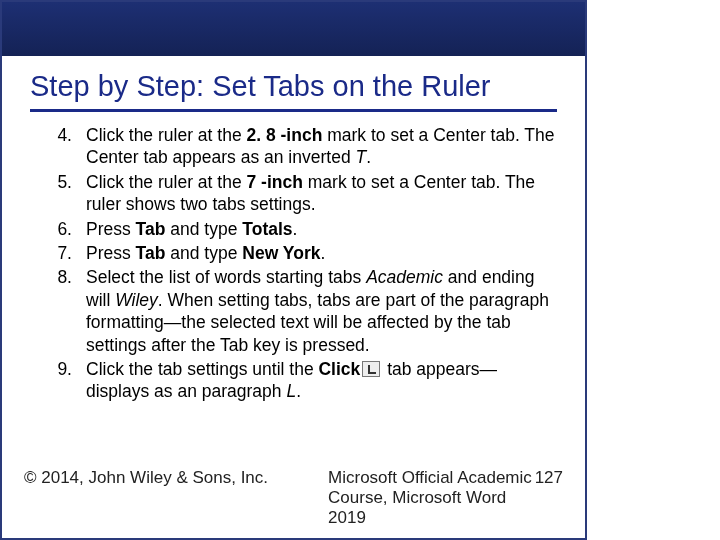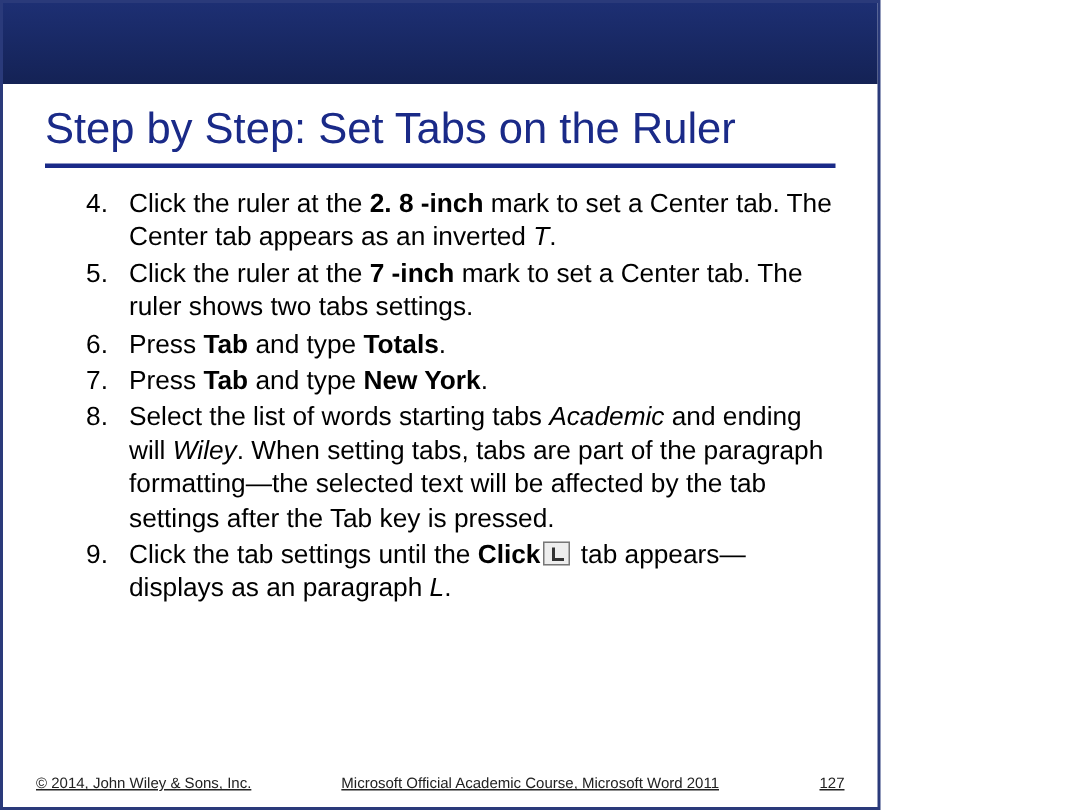--- a/index.html
+++ b/index.html
@@ -72,25 +72,24 @@
     width: 6px; height: 7px;
     border-left: 2px solid #333;
     border-bottom: 2px solid #333;
   }
   .footer {
     position: absolute;
     bottom: 10px;
     left: 0;
     width: 100%;
     padding: 0 22px;
-    font-size: 10px;
+    font-size: 17px;
     color: #222;
     display: flex;
-    align-items: center;
-    text-decoration: underline;
+    align-items: flex-start;
   }
   .footer .copy { flex: 0 0 auto; }
   .footer .course { flex: 1; text-align: left; padding-left: 60px; }
   .footer .page { flex: 0 0 auto; text-align: right; }
 </style>
 </head>
 <body>
 
 <div class="slide">
   <div class="topbar"></div>
@@ -119,16 +118,16 @@
           <div class="txt"><span>Select the list of words starting tabs </span><span class="ital">Academic</span><span> and ending will </span><span class="ital">Wiley</span><span>. When setting tabs, tabs are part of the paragraph formatting—the selected text will be affected by the tab settings after the Tab key is pressed.</span></div>
         </div>
         <div class="step">
           <div class="num">9.</div>
           <div class="txt"><span>Click the tab settings until the </span><span class="bold">Click</span><span class="icon-box"></span><span> tab appears—displays as an paragraph </span><span class="ital">L</span><span>.</span></div>
         </div>
       </div>
   </div>
   <div class="footer">
     <span class="copy">© 2014, John Wiley &amp; Sons, Inc.</span>
-    <span class="course">Microsoft Official Academic Course, Microsoft Word 2011</span>
+    <span class="course">Microsoft Official Academic Course, Microsoft Word 2019</span>
     <span class="page">127</span>
   </div>
 </div>
 
 </body></html>

